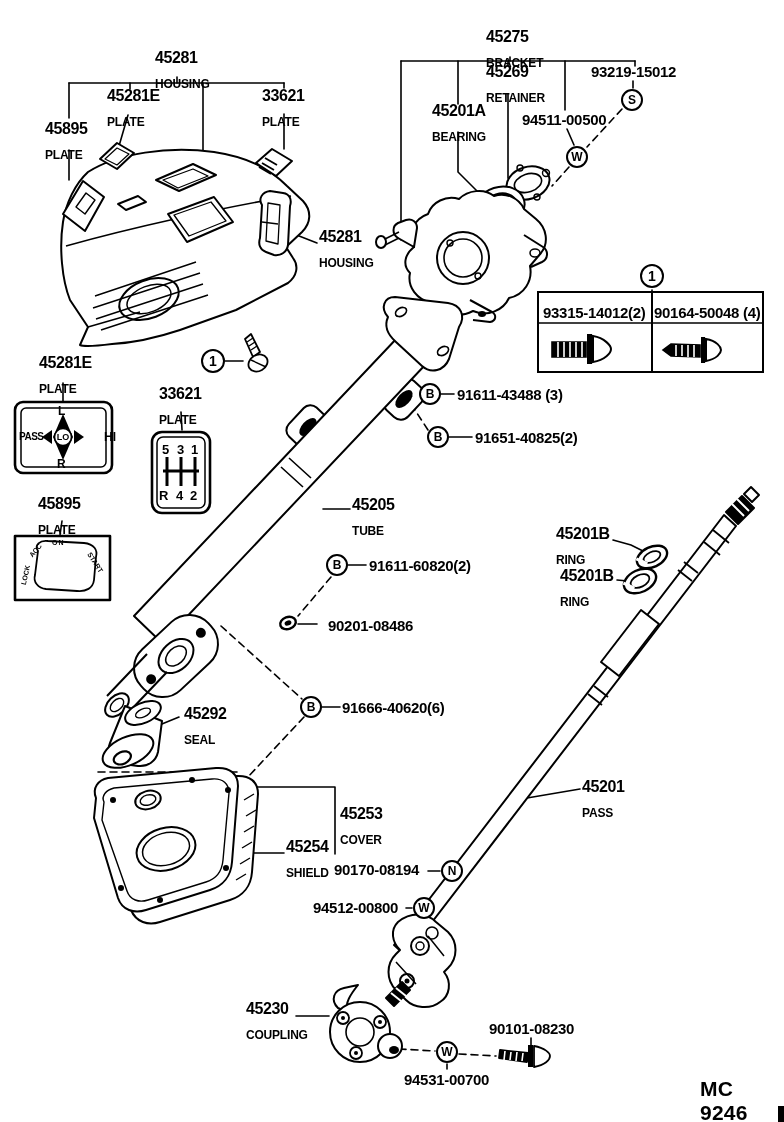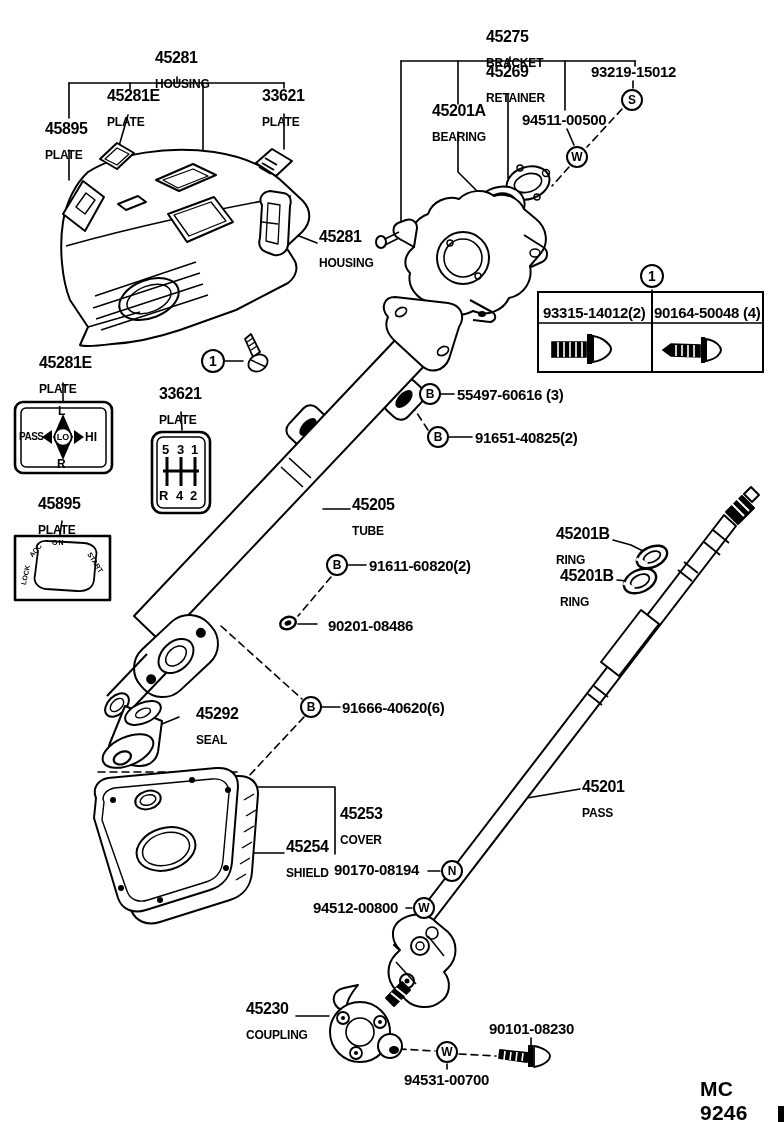--- a/index.html
+++ b/index.html
@@ -389,27 +389,27 @@
 </div>
 <div class="lbl" style="left:38px;top:496px">
   <div class="num">45895</div>
   <div class="sub">PLATE</div>
 </div>
 <div class="lbl" style="left:352px;top:497px">
   <div class="num">45205</div>
   <div class="sub">TUBE</div>
 </div>
 
-<div class="pn" style="left:457px;top:387px">55497-60616 (3)</div>
+<div class="pn" style="left:457px;top:387px">91611-43488 (3)</div>
 <div class="pn" style="left:475px;top:430px">91651-40825(2)</div>
 <div class="pn" style="left:369px;top:558px">91611-60820(2)</div>
 <div class="pn" style="left:328px;top:618px">90201-08486</div>
 <div class="pn" style="left:342px;top:700px">91666-40620(6)</div>
 
-<div class="lbl" style="left:196px;top:706px">
+<div class="lbl" style="left:184px;top:706px">
   <div class="num">45292</div>
   <div class="sub">SEAL</div>
 </div>
 <div class="lbl" style="left:340px;top:806px">
   <div class="num">45253</div>
   <div class="sub">COVER</div>
 </div>
 <div class="lbl" style="left:286px;top:839px">
   <div class="num">45254</div>
   <div class="sub">SHIELD</div>
@@ -446,21 +446,21 @@
 <div class="co" style="left:427px;top:426px">B</div>
 <div class="co" style="left:326px;top:554px">B</div>
 <div class="co" style="left:300px;top:696px">B</div>
 <div class="co" style="left:441px;top:860px">N</div>
 <div class="co" style="left:413px;top:897px">W</div>
 <div class="co" style="left:436px;top:1041px">W</div>
 
 <div class="pg" style="left:58px;top:405px;font-size:12px">L</div>
 <div class="pg" style="left:57px;top:458px;font-size:12px">R</div>
 <div class="pg" style="left:19px;top:432px;font-size:10px;letter-spacing:-0.5px">PASS</div>
-<div class="pg" style="left:85px;top:431px;font-size:12px">HI</div>
+<div class="pg" style="left:104px;top:431px;font-size:12px">HI</div>
 <div class="pg" style="left:54px;top:433px;font-size:9px;width:18px;text-align:center">LO</div>
 
 <div class="pg" style="left:162px;top:443px;font-size:13px">5</div>
 <div class="pg" style="left:177px;top:443px;font-size:13px">3</div>
 <div class="pg" style="left:191px;top:443px;font-size:13px">1</div>
 <div class="pg" style="left:159px;top:489px;font-size:13px">R</div>
 <div class="pg" style="left:176px;top:489px;font-size:13px">4</div>
 <div class="pg" style="left:190px;top:489px;font-size:13px">2</div>
 
 <div class="pg" style="left:52px;top:539px;font-size:7px;letter-spacing:1px">ON</div>

